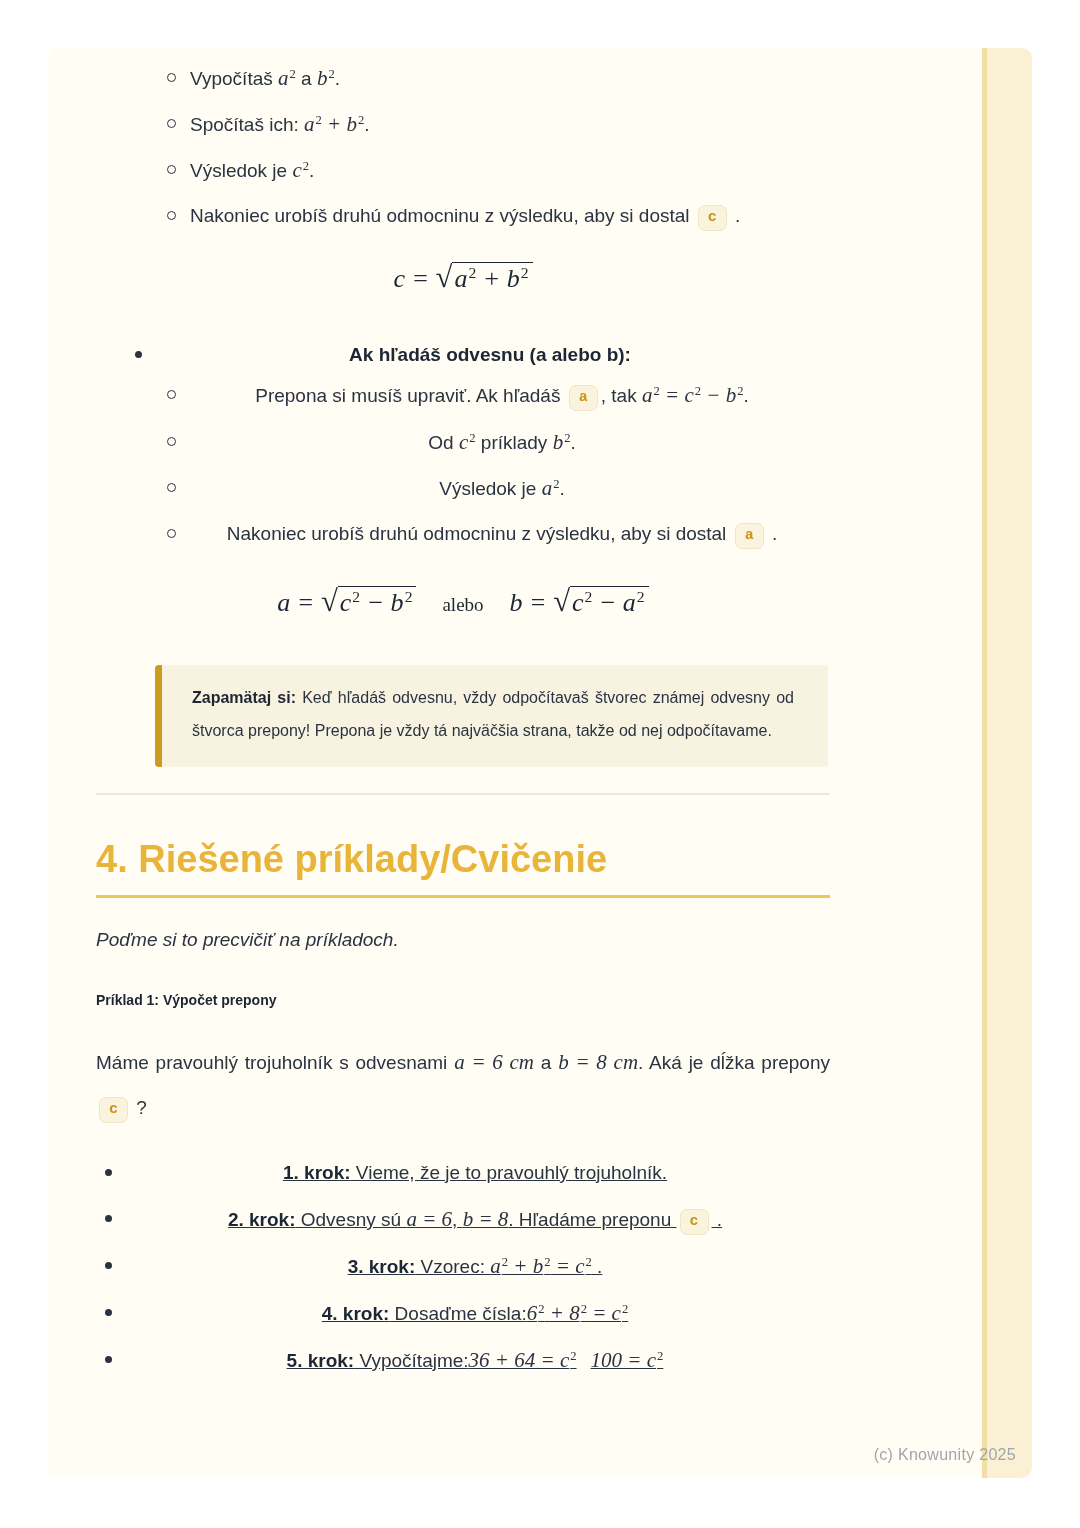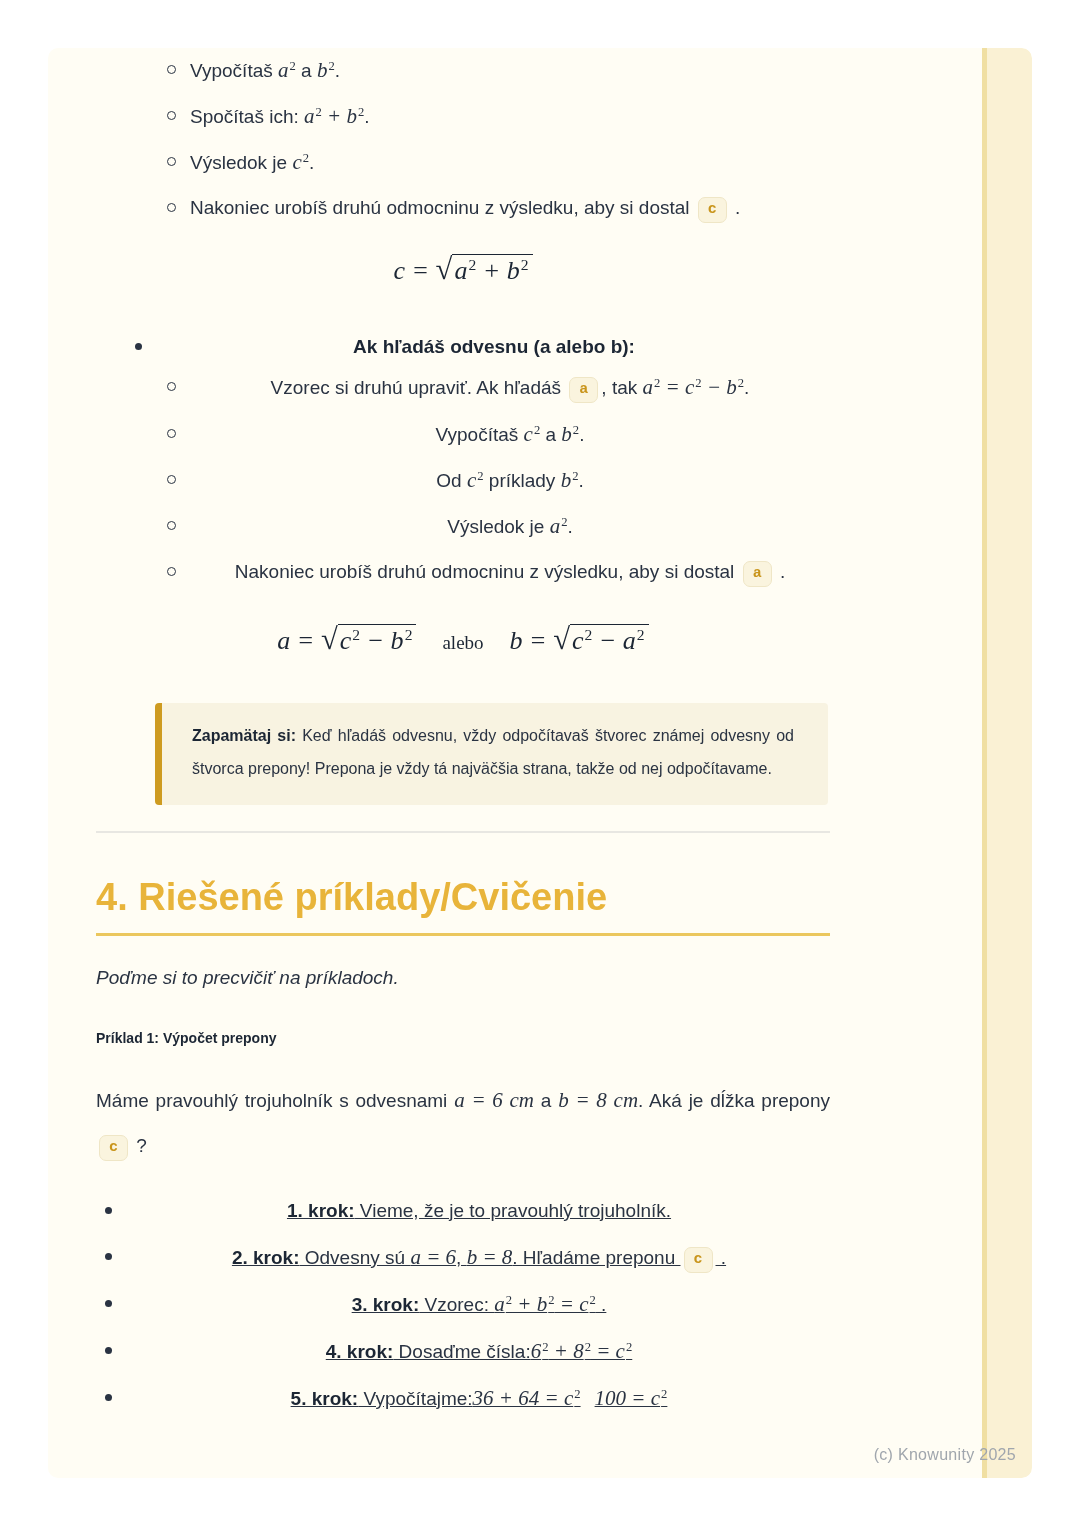--- a/index.html
+++ b/index.html
@@ -30,21 +30,21 @@
   }
   .stripe{
     position:absolute;top:0;right:0;bottom:0;width:50px;
     background:var(--stripe-bg);border-left:5px solid var(--stripe-edge);
     border-radius:0 10px 10px 0;
   }
   .content{
     position:relative;margin-left:48px;width:734px;padding-top:8px;
     font-size:19px;line-height:28px;
   }
-  ul{list-style:none;margin:0;padding:0;}
+  ul{list-style:none;margin:8px;padding:0;}
   li{position:relative;padding-left:23px;line-height:28px;margin-bottom:17px;}
   li.circ::before{
     content:"";position:absolute;left:0;top:9px;width:7px;height:7px;
     border:1.7px solid var(--text);border-radius:50%;
   }
   li.disc::before{
     content:"";position:absolute;left:0;top:10px;width:7px;height:7px;
     background:var(--text);border-radius:50%;
   }
   .sub-indent{margin-left:71px;}
@@ -112,22 +112,21 @@
       <li class="circ"><span class="run-t">Výsledok je </span><span class="run-m">c<sup>2</sup></span><span class="run-t">.</span></li>
       <li class="circ"><span class="run-t">Nakoniec urobíš druhú odmocninu z výsledku, aby si dostal </span><span class="run-chip">c</span><span class="run-t"> .</span></li>
     </ul>
 
     <div class="formula f1"><span class="run-m">c = </span><span class="run-sqrt"><span class="sqrt-sign">√</span><span class="sqrt-rad">a<sup>2</sup> + b<sup>2</sup></span></span></div>
 
     <ul class="lvl1 legs">
       <li class="disc">
         <span><span class="run-b">Ak hľadáš odvesnu (a alebo b):</span></span>
         <ul class="nested">
-          <li class="circ"><span class="run-t">Vzorec si druhú upraviť. Ak hľadáš </span><span class="run-chip">a</span><span class="run-t">, tak </span><span class="run-m">a<sup>2</sup> = c<sup>2</sup> − b<sup>2</sup></span><span class="run-t">.</span></li>
-          <li class="circ"><span class="run-t">Vypočítaš </span><span class="run-m">c<sup>2</sup></span><span class="run-t"> a </span><span class="run-m">b<sup>2</sup></span><span class="run-t">.</span></li>
+          <li class="circ"><span class="run-t">Prepona si musíš upraviť. Ak hľadáš </span><span class="run-chip">a</span><span class="run-t">, tak </span><span class="run-m">a<sup>2</sup> = c<sup>2</sup> − b<sup>2</sup></span><span class="run-t">.</span></li>
           <li class="circ"><span class="run-t">Od </span><span class="run-m">c<sup>2</sup></span><span class="run-t"> príklady </span><span class="run-m">b<sup>2</sup></span><span class="run-t">.</span></li>
           <li class="circ"><span class="run-t">Výsledok je </span><span class="run-m">a<sup>2</sup></span><span class="run-t">.</span></li>
           <li class="circ"><span class="run-t">Nakoniec urobíš druhú odmocninu z výsledku, aby si dostal </span><span class="run-chip">a</span><span class="run-t"> .</span></li>
         </ul>
       </li>
     </ul>
 
     <div class="formula f2"><span class="run-m">a = </span><span class="run-sqrt"><span class="sqrt-sign">√</span><span class="sqrt-rad">c<sup>2</sup> − b<sup>2</sup></span></span><span class="run-gap">alebo</span><span class="run-m">b = </span><span class="run-sqrt"><span class="sqrt-sign">√</span><span class="sqrt-rad">c<sup>2</sup> − a<sup>2</sup></span></span></div>
 
     <div class="callout">

